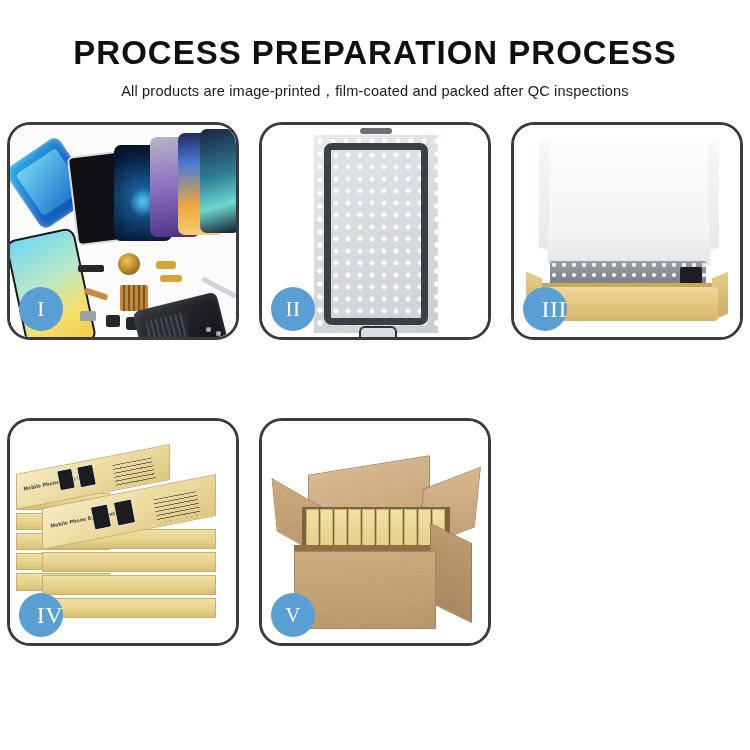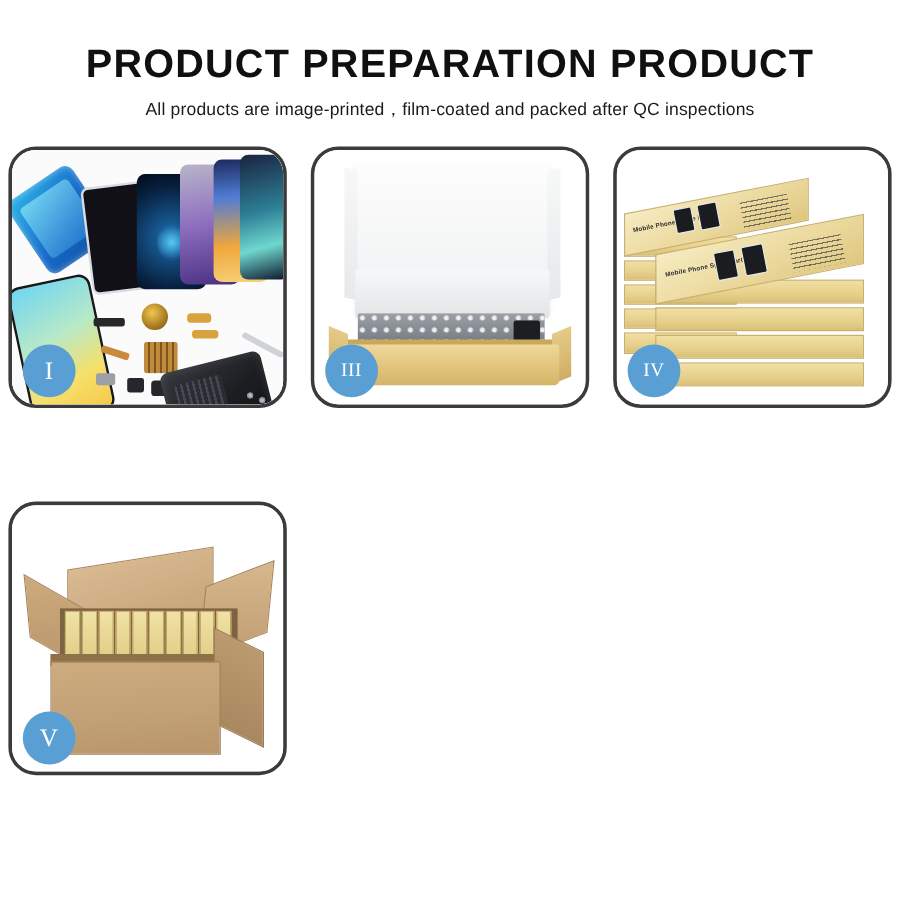--- a/index.html
+++ b/index.html
@@ -77,21 +77,21 @@
     background: #5a9fd4;
     color: #ffffff;
     font-family: "Liberation Serif", serif;
     font-size: 21px;
     line-height: 44px;
     text-align: center;
     letter-spacing: 0.5px;
     z-index: 40;
     user-select: none;
   }
-  .badge.wide { font-size: 16px; }
+  .badge.wide { font-size: 24px; text-align: right; }
 
   
   .p1-bg { position:absolute; inset:0; background:#fbfbfc; }
   .phone-sheet {
     position: absolute;
     border-radius: 7px;
   }
   .ph-blue-film {
     left: 8px; top: 22px; width: 64px; height: 72px;
     background: linear-gradient(150deg,#2fb7e8 0%,#1668c8 55%,#0f4f9e 100%);
@@ -367,21 +367,21 @@
     transform: rotate(-21deg);
   }
   .vi-tab{
     position:absolute; background:#b0906a; border:1px solid #9a7b57;
   }
 </style>
 </head>
 <body>
 
 <div class="header">
-  <div class="title">PRODUCT PREPARATION PRODUCT</div>
+  <div class="title">PROCESS PREPARATION PROCESS</div>
   <div class="subtitle">All products are image-printed，film-coated and packed after QC inspections</div>
 </div>
 
 <div class="grid">
 
   <div class="panel">
     <div class="panel-photo">
       <div class="p1-bg"></div>
       <div class="phone-sheet ph-blue-film"></div>
       <div class="phone-sheet ph-black"></div>
@@ -403,20 +403,31 @@
       <div class="part gold" style="left:134px;top:190px;width:10px;height:14px;border-radius:2px;"></div>
       <div class="back-housing"></div>
       <div class="tool-tweezer"></div>
       <div class="screw" style="left:196px;top:202px;"></div>
       <div class="screw" style="left:206px;top:206px;"></div>
 
     </div>
     <div class="badge">I</div>
   </div>
 
+  <div class="panel">
+    <div class="panel-photo">
+      <div class="p2-wrap">
+        <div class="p2-screen">
+          <div class="p2-ear"></div>
+          <div class="p2-home"></div>
+        </div>
+      </div>
+    </div>
+    <div class="badge">II</div>
+  </div>
 
   <div class="panel">
     <div class="panel-photo">
       <div class="p3-lidfoam"></div>
       <div class="p3-foampad"></div>
       <div class="p3-screen"></div>
       <div class="p3-boxrim"></div>
       <div class="p3-boxleft"></div>
       <div class="p3-boxright"></div>
       <div class="p3-boxfront"></div>

